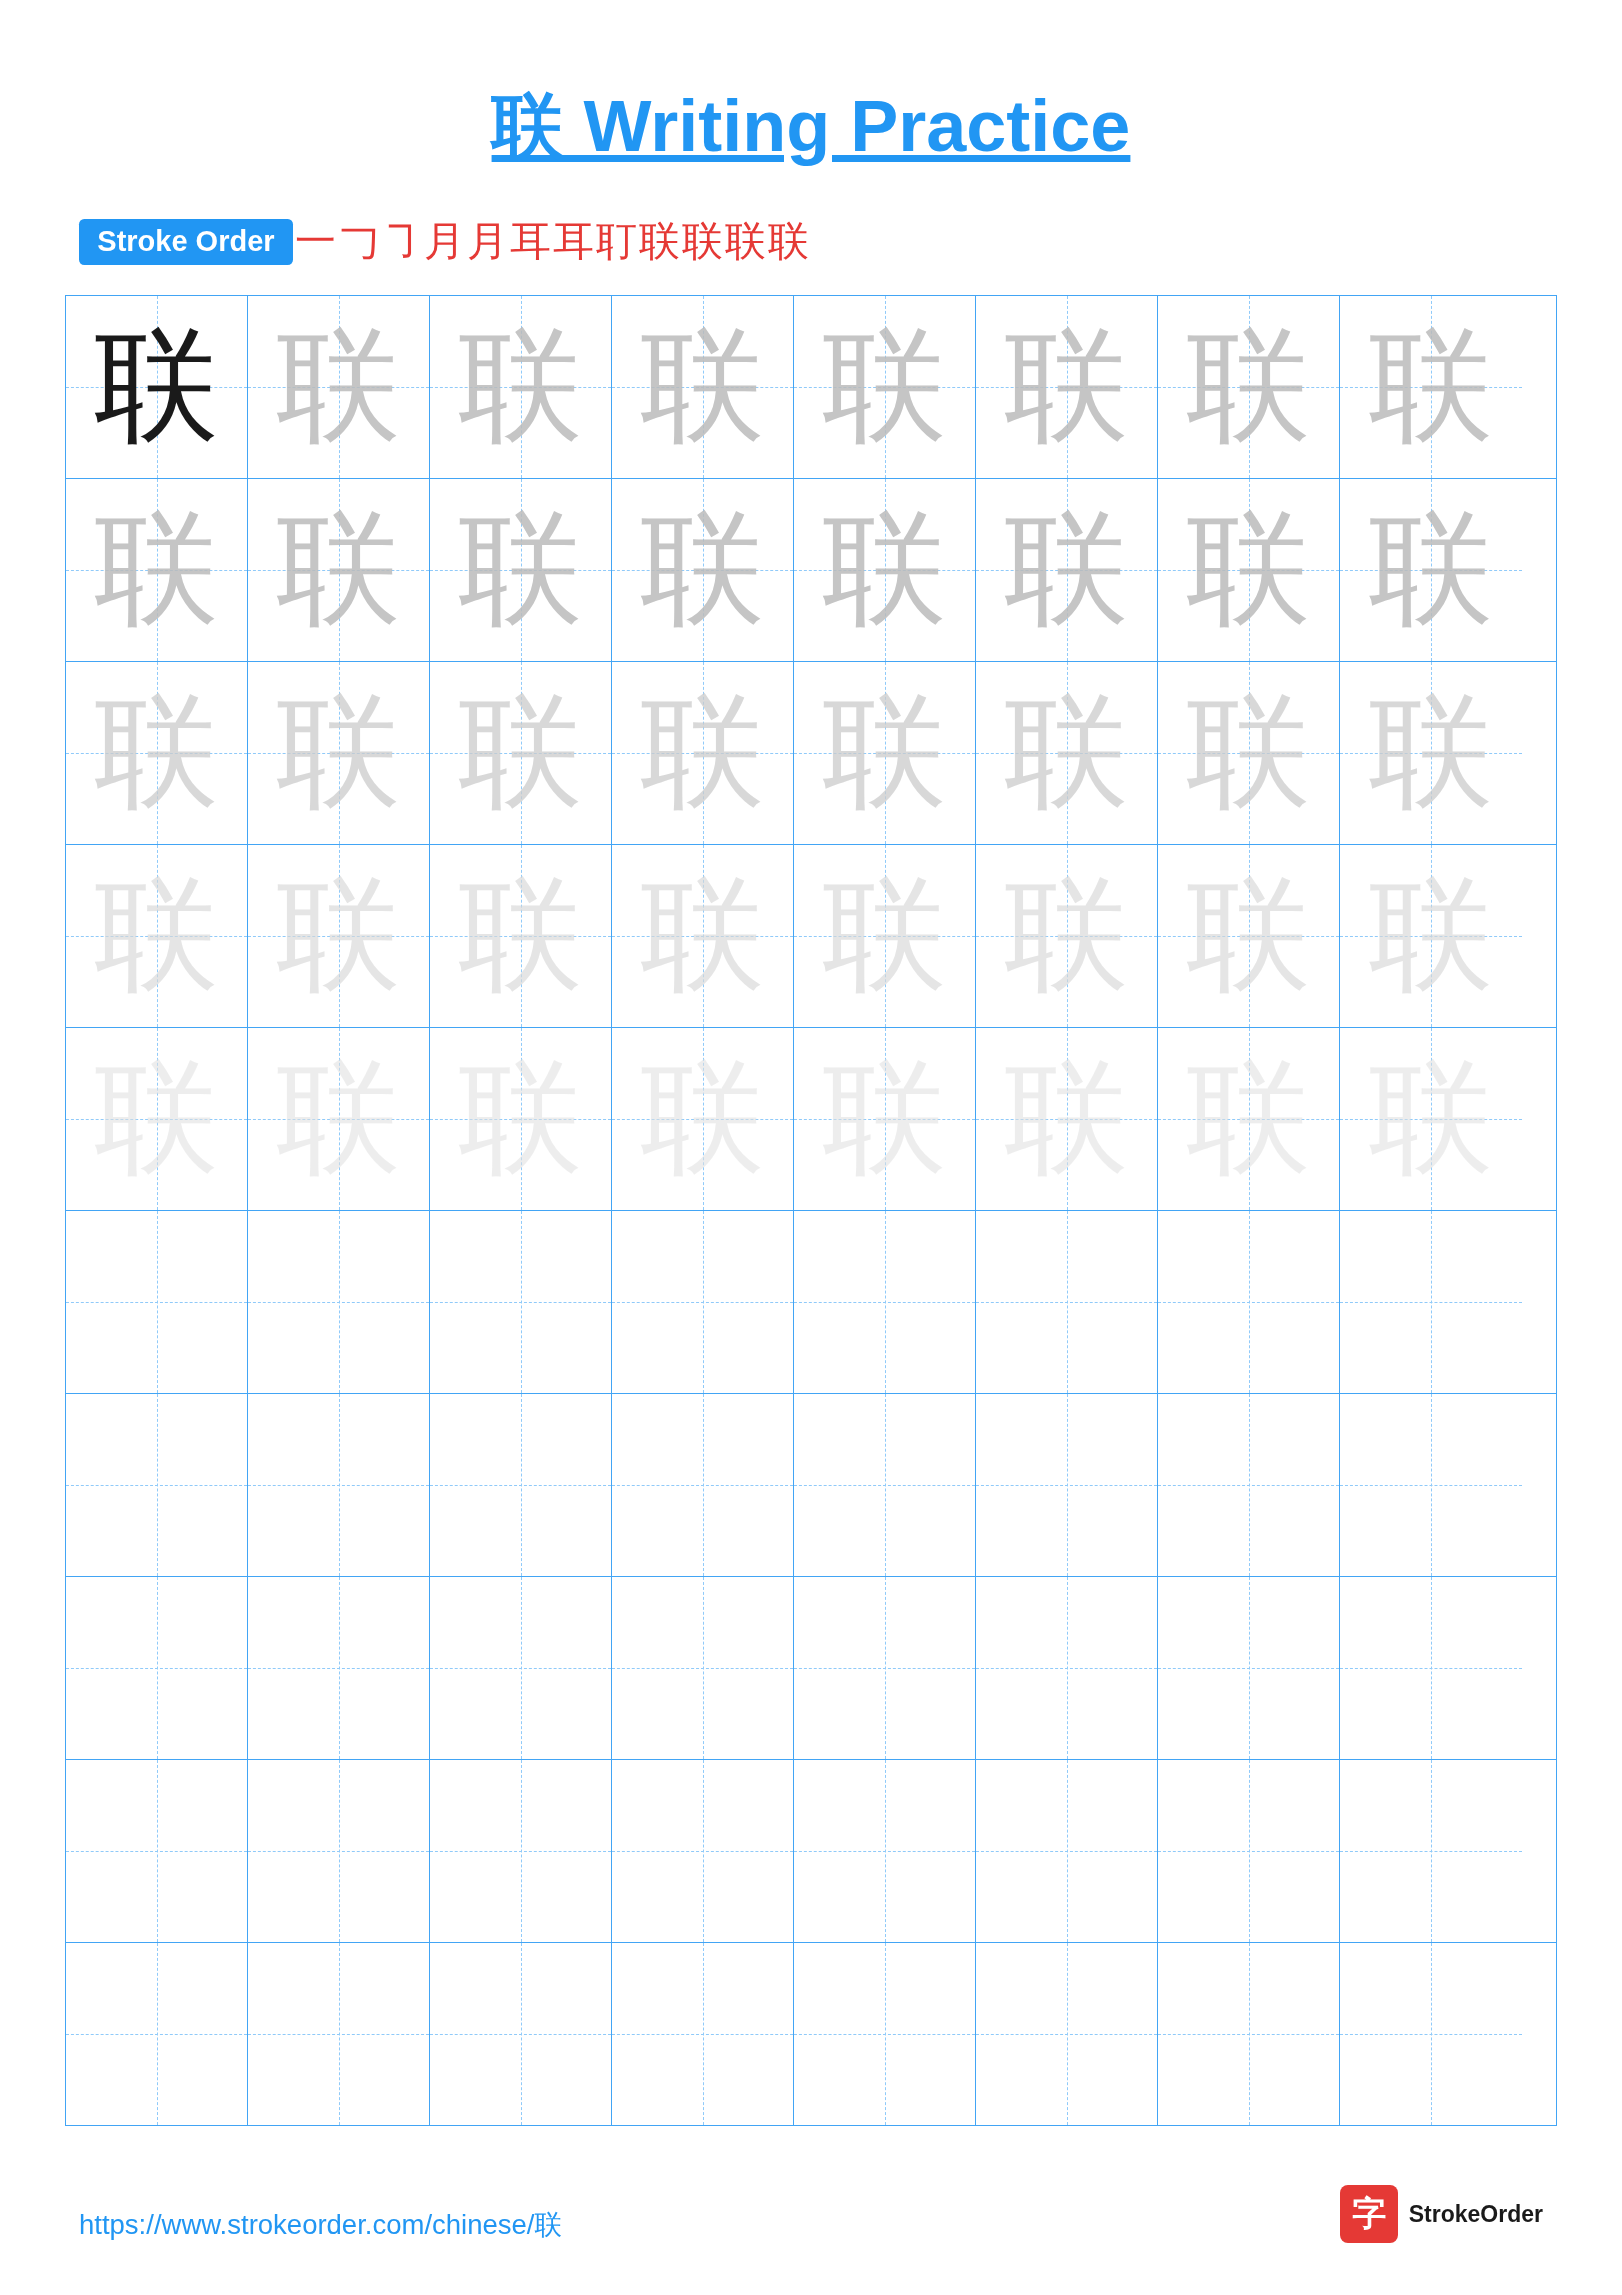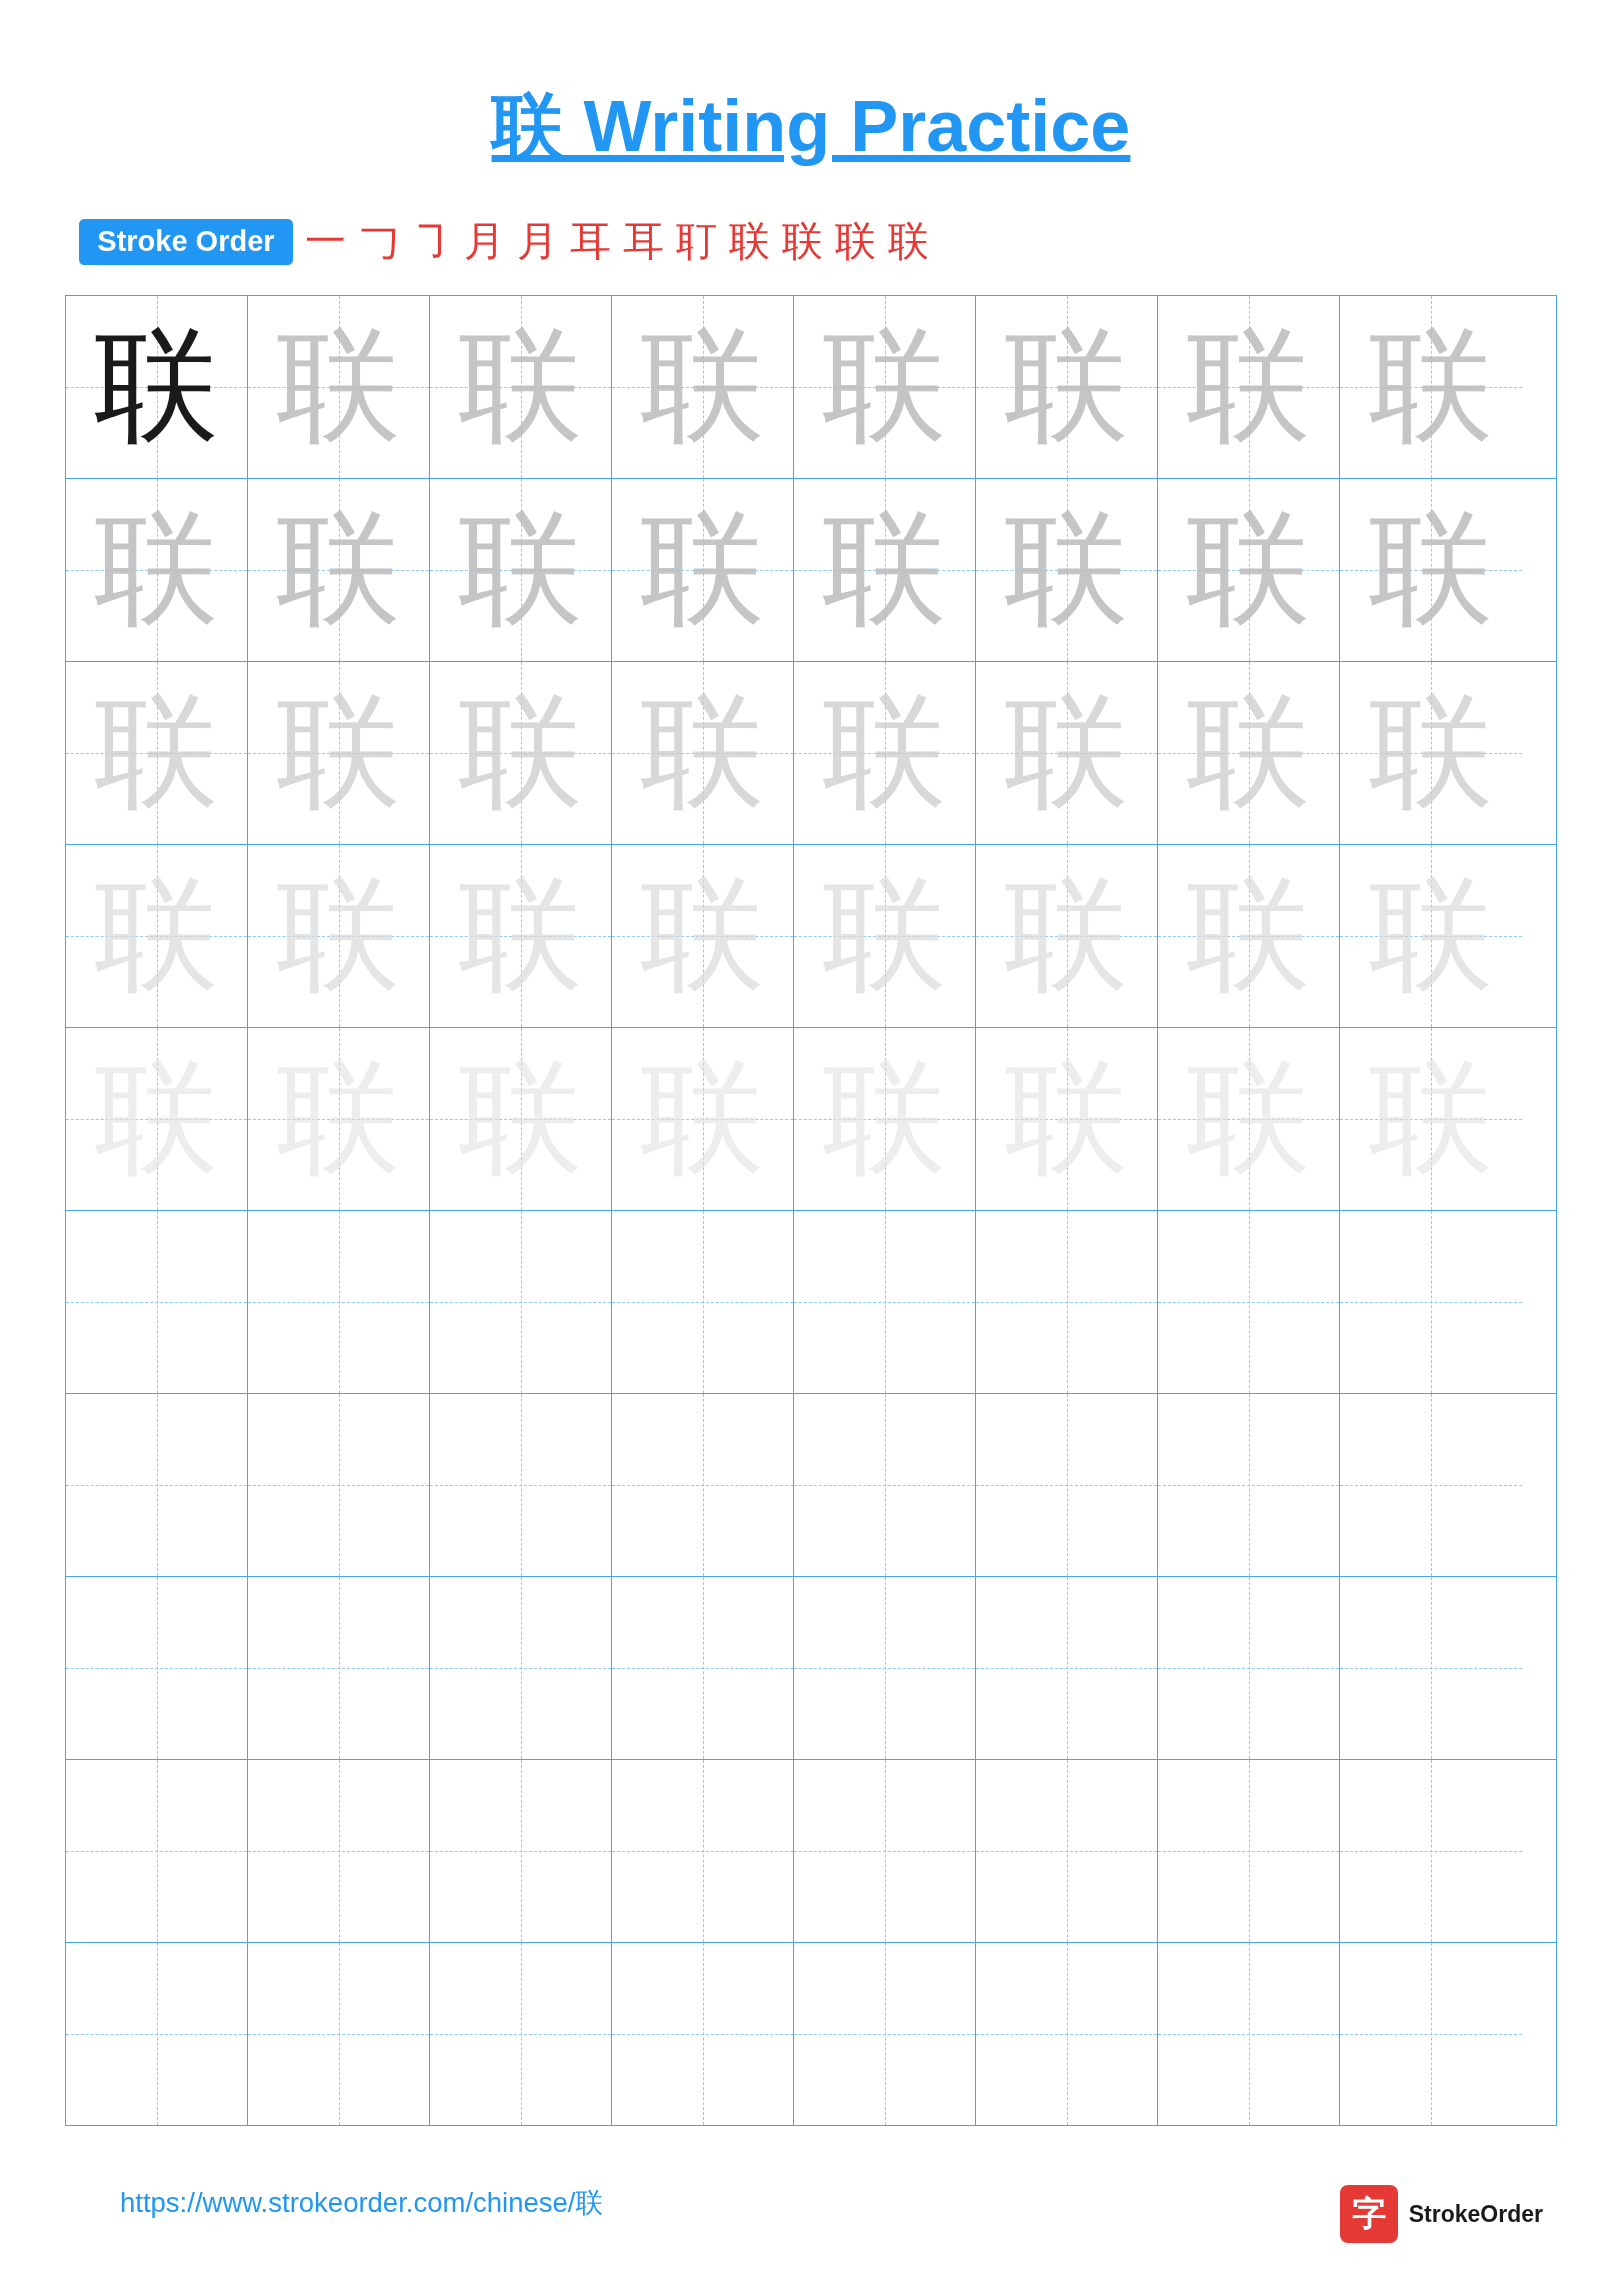--- a/index.html
+++ b/index.html
@@ -24,21 +24,21 @@
       font-weight: bold;
       color: #2196F3;
       text-decoration: underline;
     }
 
     #stroke-order-row {
       display: flex;
       align-items: center;
       padding-left: 79px;
       margin-bottom: 26px;
-      gap: 12px;
+      gap: 2px;
     }
 
     .stroke-order-badge {
       background: #2196F3;
       color: white;
       font-size: 29px;
       font-weight: bold;
       padding: 6.5px 18.3px;
       border-radius: 5.2px;
       white-space: nowrap;
@@ -132,24 +132,23 @@
       color: #e0e0e0;
       opacity: 0.55;
     }
 
     #footer {
       position: absolute;
       bottom: 52px;
       left: 0;
       right: 0;
       display: flex;
-      align-items: flex-start;
+      align-items: flex-end;
       justify-content: space-between;
       padding: 0 79px;
-      margin-left: 41px;
     }
 
     #footer-logo {
       display: flex;
       align-items: center;
       gap: 10.5px;
     }
 
     .logo-icon {
       width: 58px;

